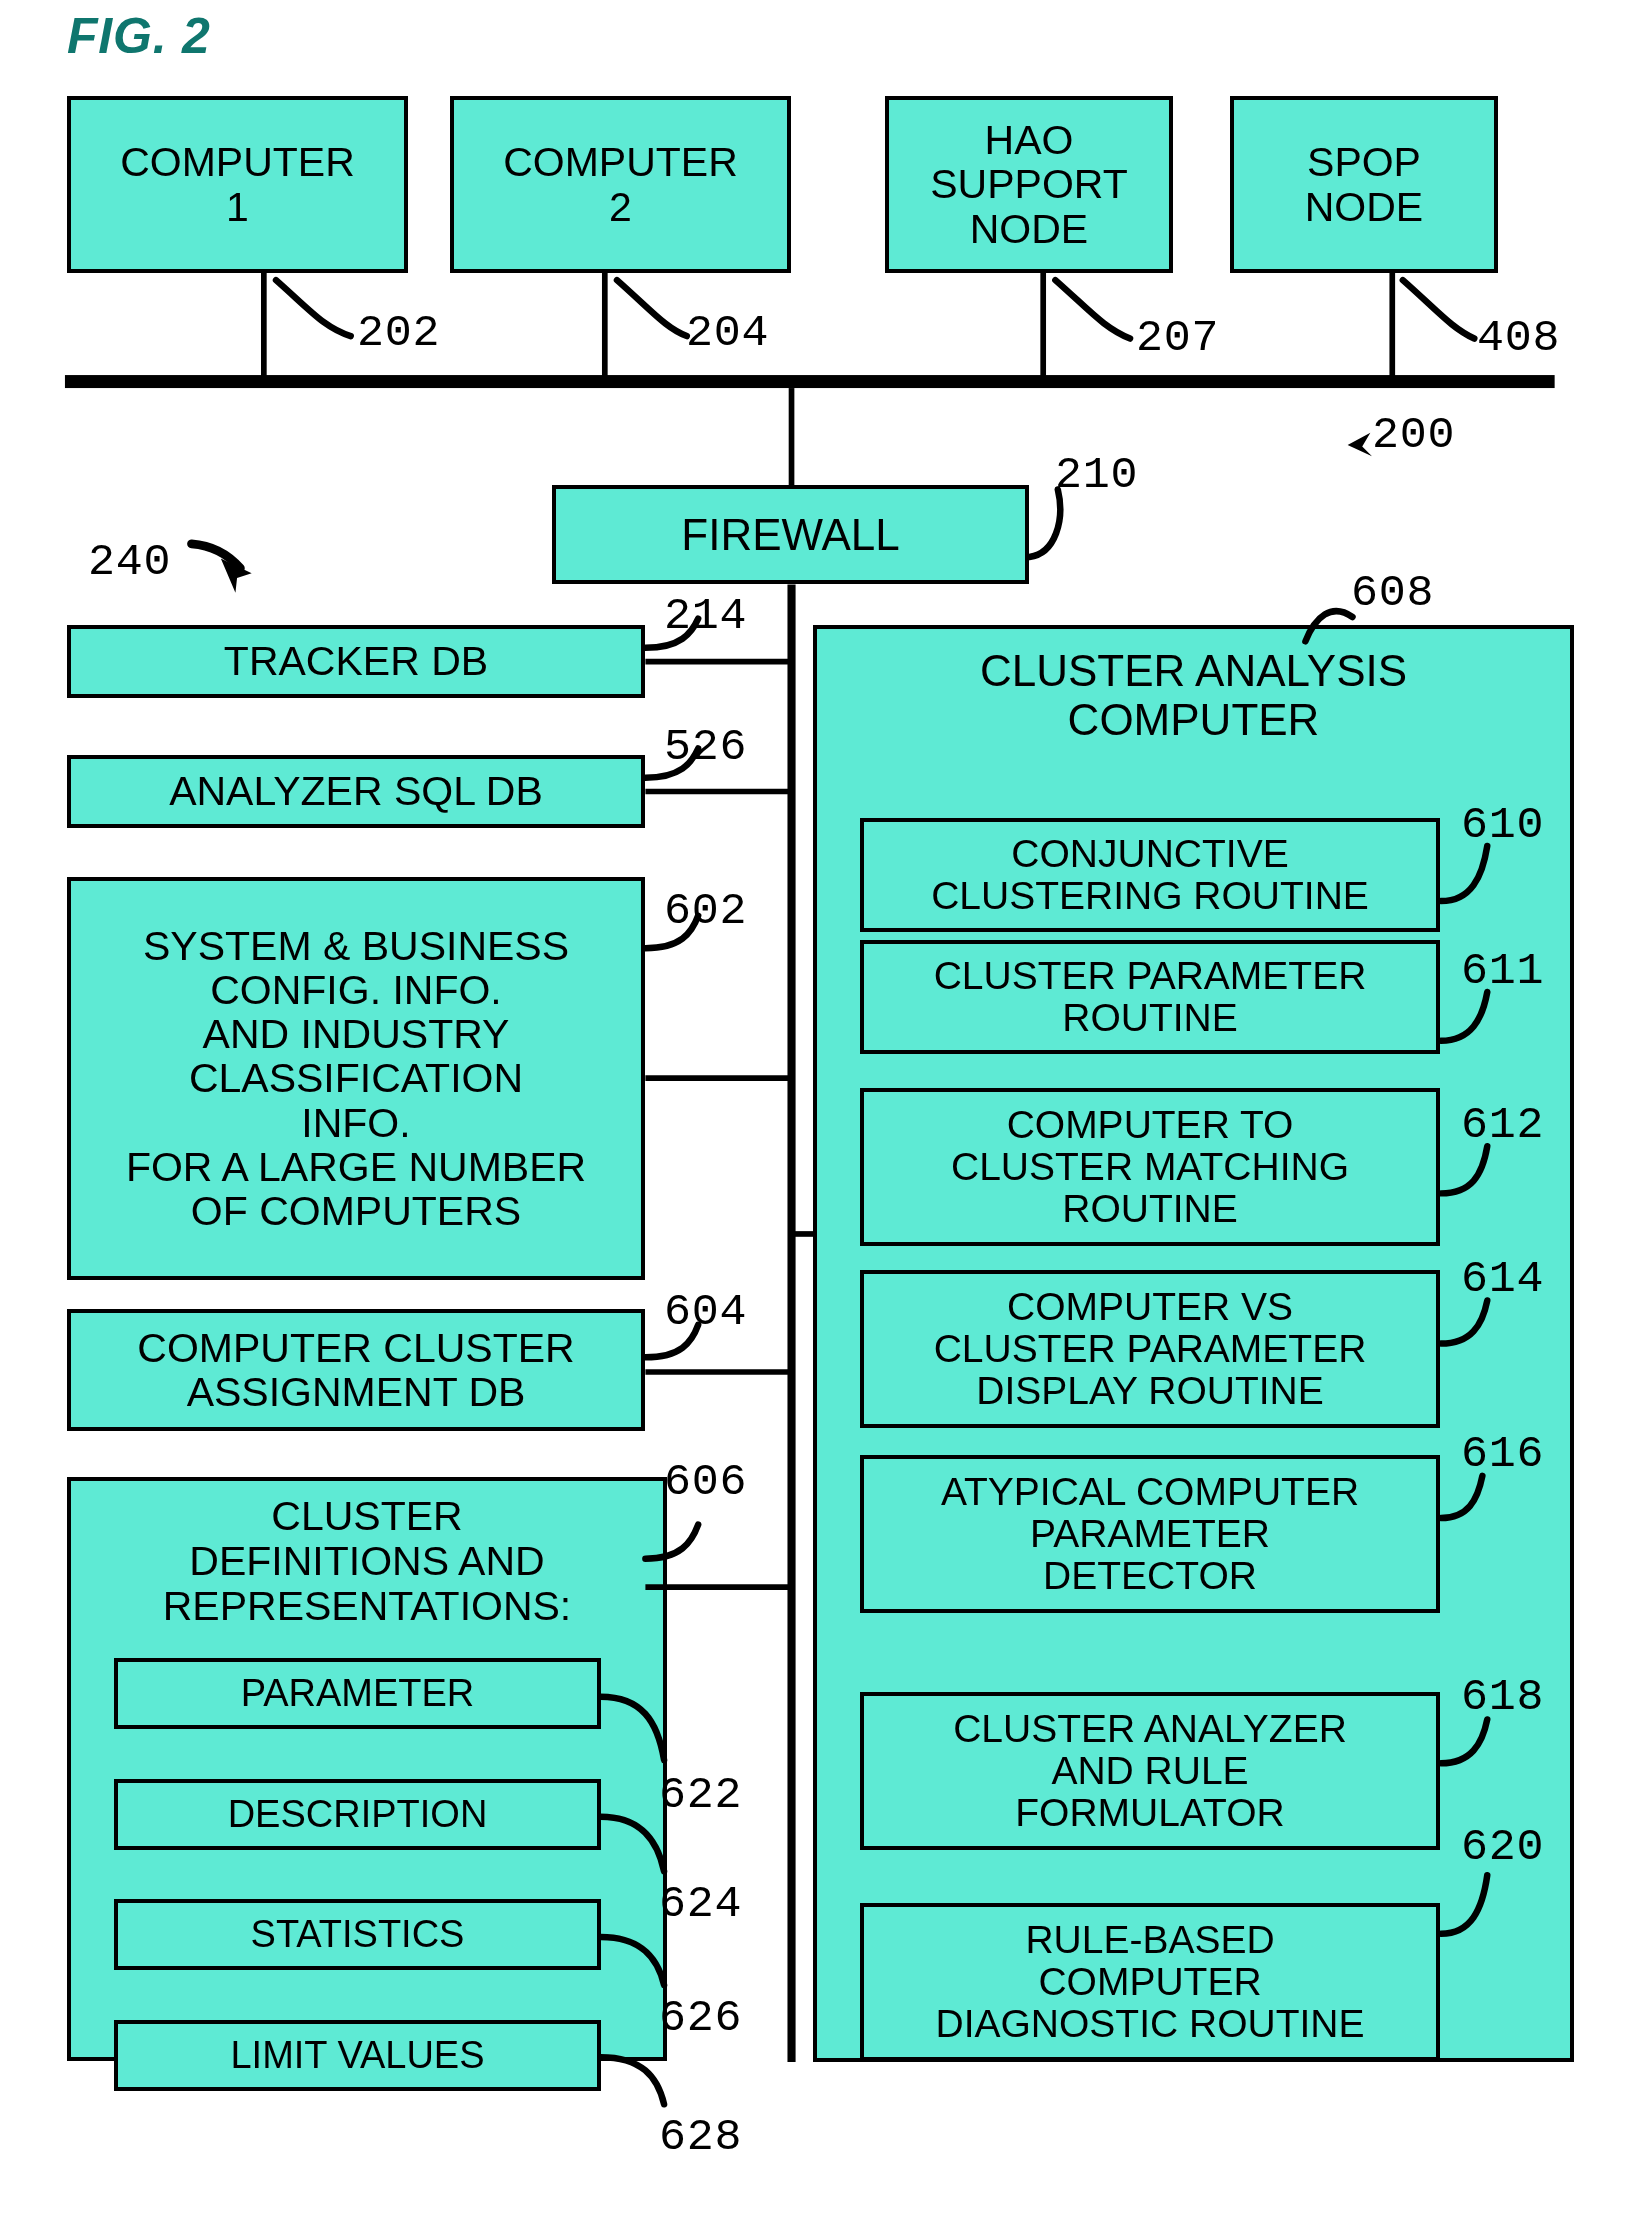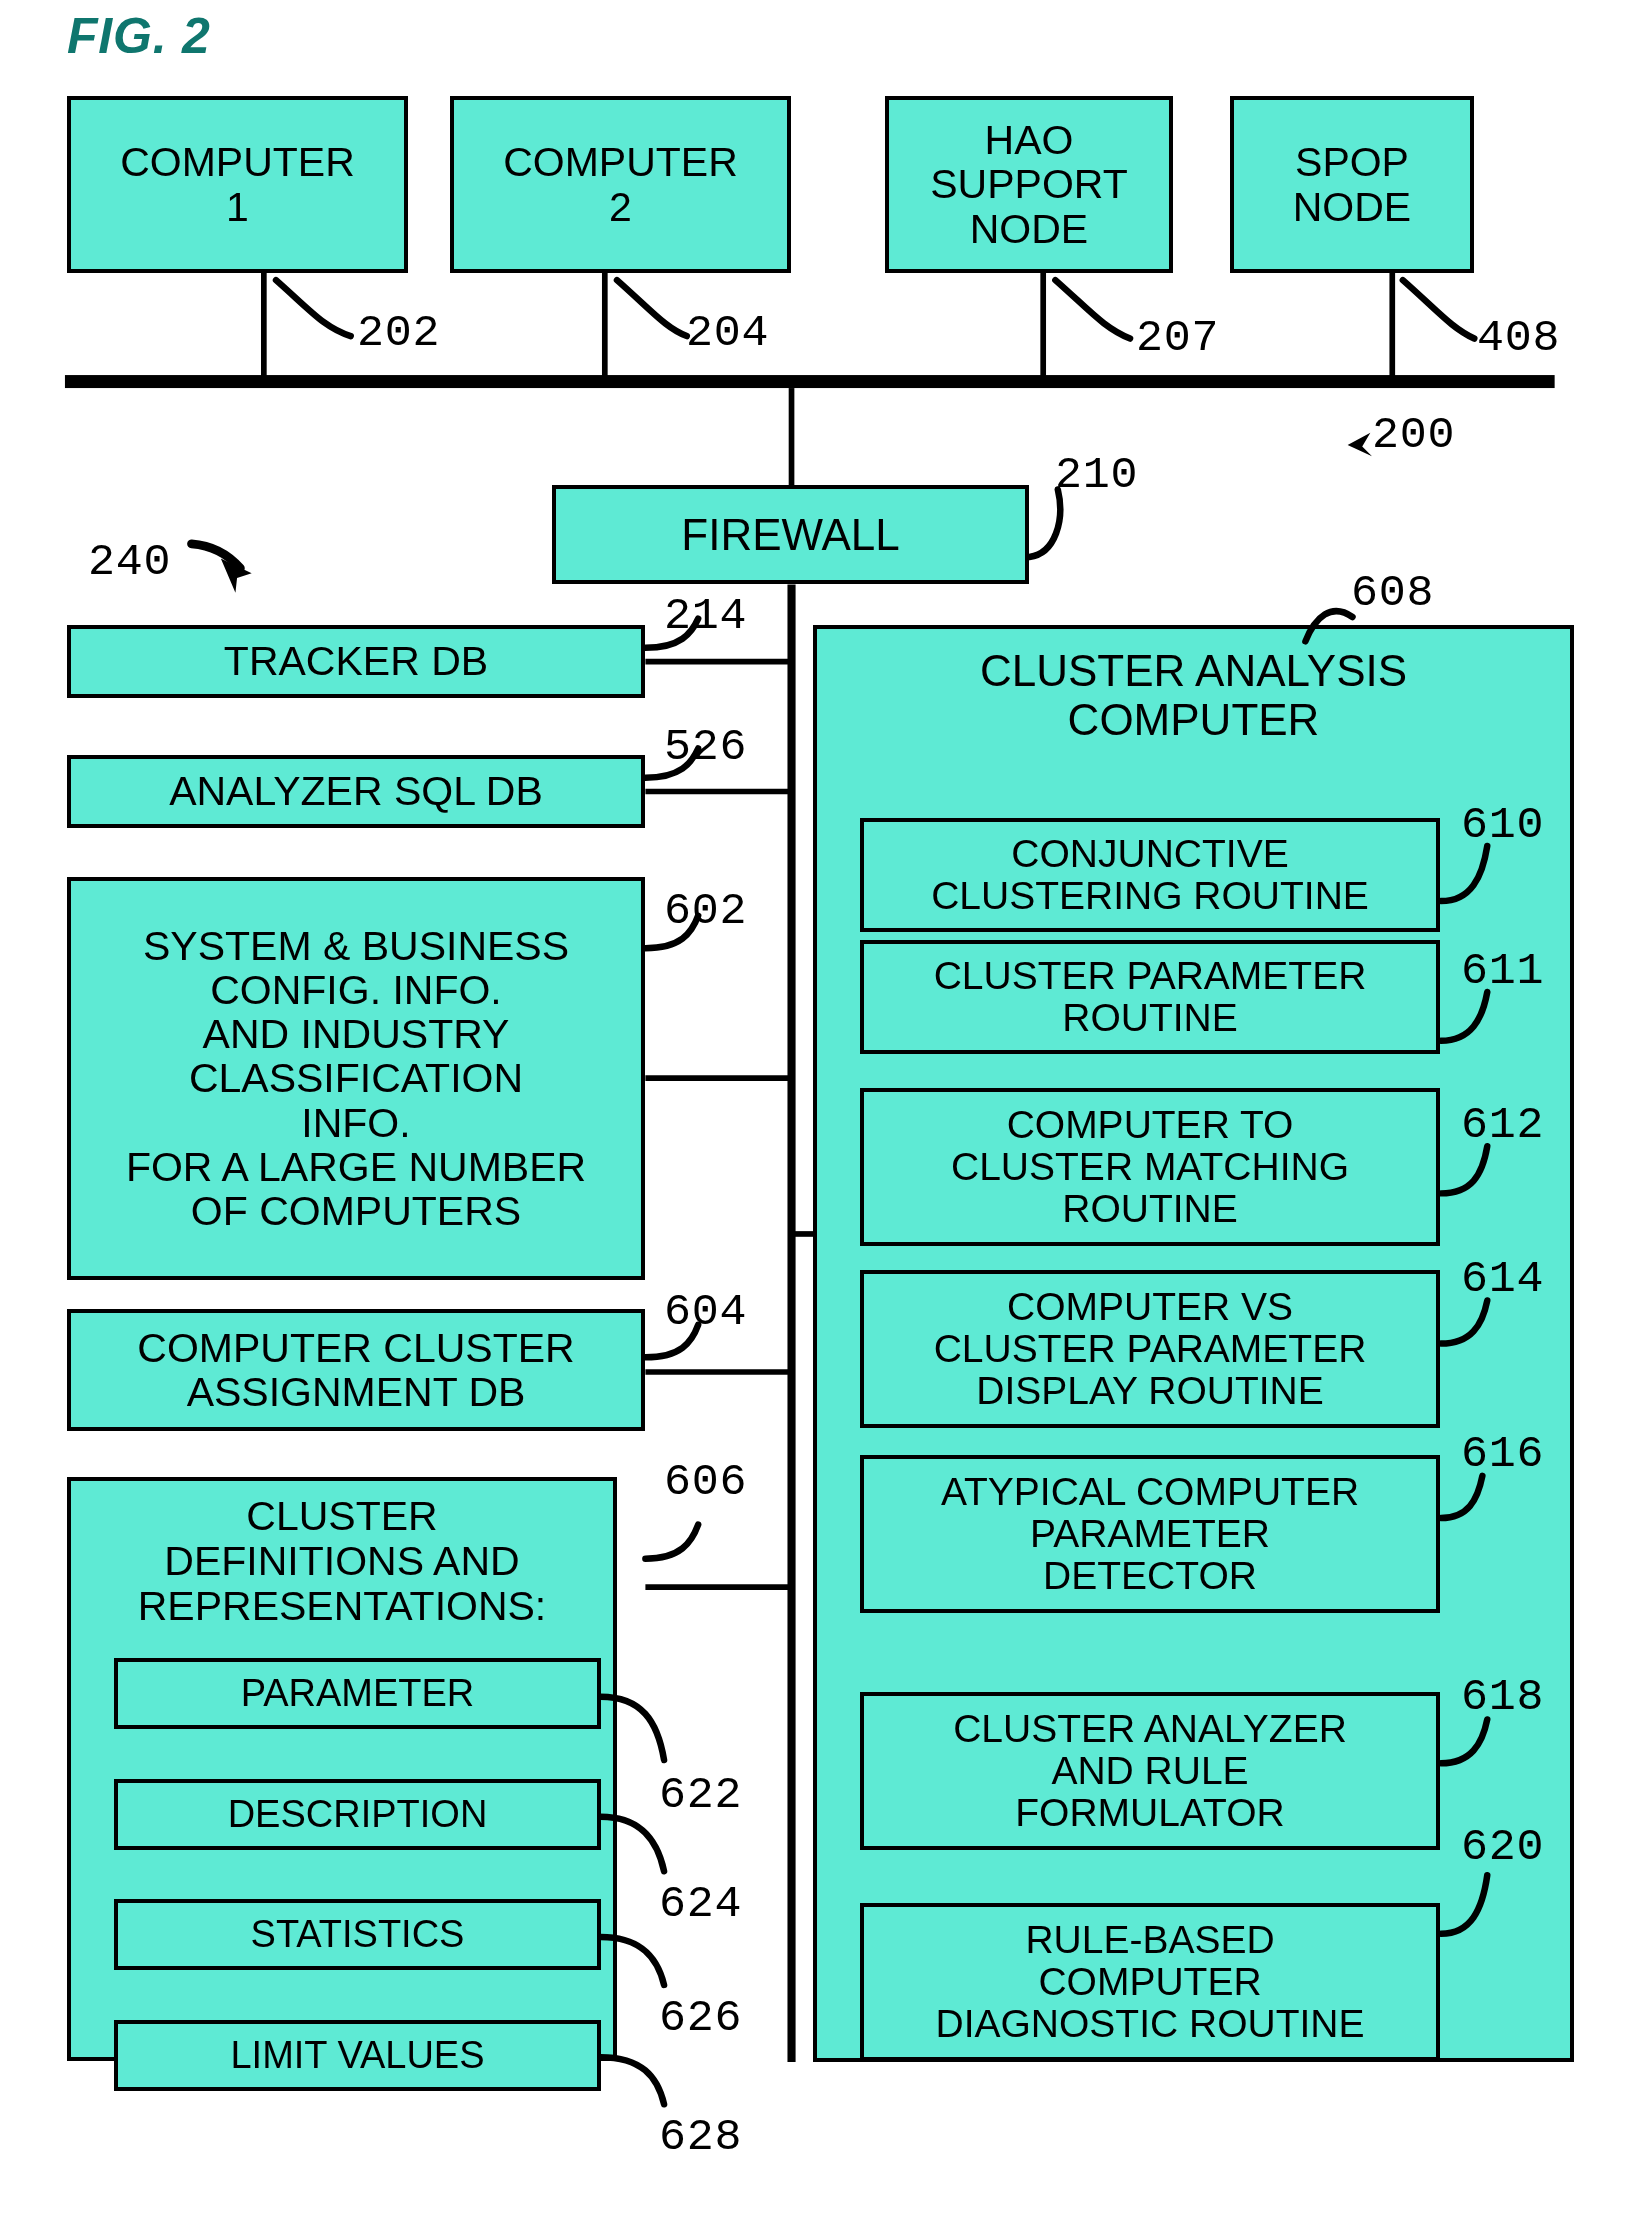--- a/index.html
+++ b/index.html
@@ -80,21 +80,21 @@
   <div class="box topnode capwrap" style="left:67px; top:96px; width:341px; height:177px;">COMPUTER
 1</div>
 
   <div class="box topnode capwrap" style="left:450px; top:96px; width:341px; height:177px;">COMPUTER
 2</div>
 
   <div class="box topnode capwrap" style="left:885px; top:96px; width:288px; height:177px;">HAO
 SUPPORT
 NODE</div>
 
-  <div class="box topnode capwrap" style="left:1230px; top:96px; width:244px; height:177px;">SPOP
+  <div class="box topnode capwrap" style="left:1230px; top:96px; width:268px; height:177px;">SPOP
 NODE</div>
 
   <div class="lbl" style="left:357px; top:308px;">202</div>
   <div class="lbl" style="left:686px; top:308px;">204</div>
   <div class="lbl" style="left:1136px; top:313px;">207</div>
   <div class="lbl" style="left:1477px; top:313px;">408</div>
 
   <div class="lbl" style="left:1372px; top:410px;">200</div>
 
   <div class="lbl" style="left:88px; top:537px;text-align:right;">240</div>
@@ -114,21 +114,21 @@
 CLASSIFICATION
 INFO.
 FOR A LARGE NUMBER
 OF COMPUTERS</div>
   <div class="lbl" style="left:664px; top:886px;">602</div>
 
   <div class="box leftbox capwrap" style="left:67px; top:1309px; width:578px; height:122px;">COMPUTER CLUSTER
 ASSIGNMENT DB</div>
   <div class="lbl" style="left:664px; top:1287px;">604</div>
 
-  <div class="box" style="left:67px; top:1477px; width:550px; height:584px; display:block; padding:0;">
+  <div class="box" style="left:67px; top:1477px; width:600px; height:584px; display:block; padding:0;">
     <div class="capwrap" style="font-size:41px; text-align:center; line-height:1.10; padding-top:13px;">CLUSTER
 DEFINITIONS AND
 REPRESENTATIONS:</div>
   </div>
   <div class="lbl" style="left:664px; top:1457px;">606</div>
 
   <div class="box subbox" style="left:114px; top:1658px; width:487px; height:71px;">PARAMETER</div>
   <div class="lbl" style="left:659px; top:1770px;">622</div>
 
   <div class="box subbox" style="left:114px; top:1779px; width:487px; height:71px;">DESCRIPTION</div>

